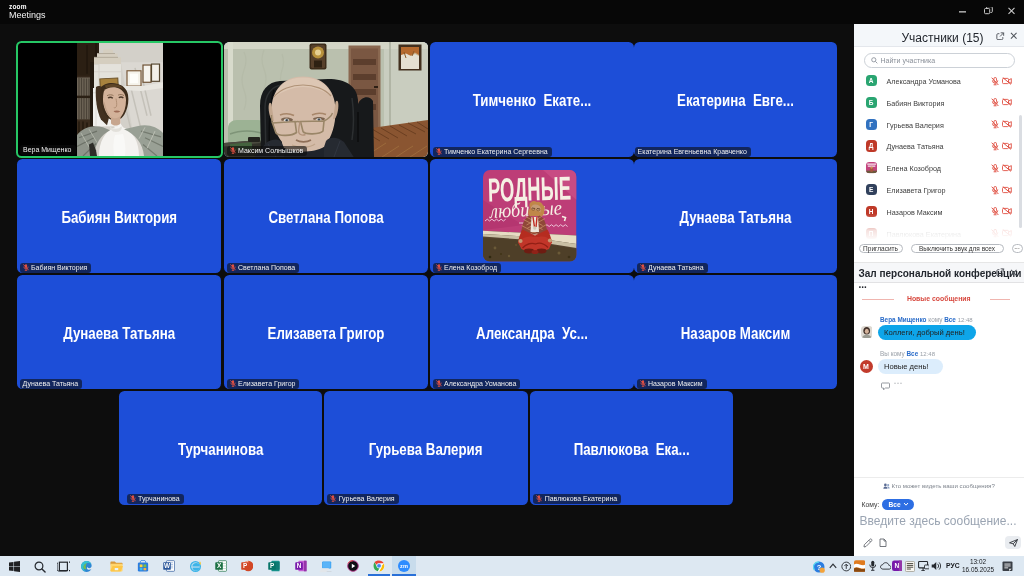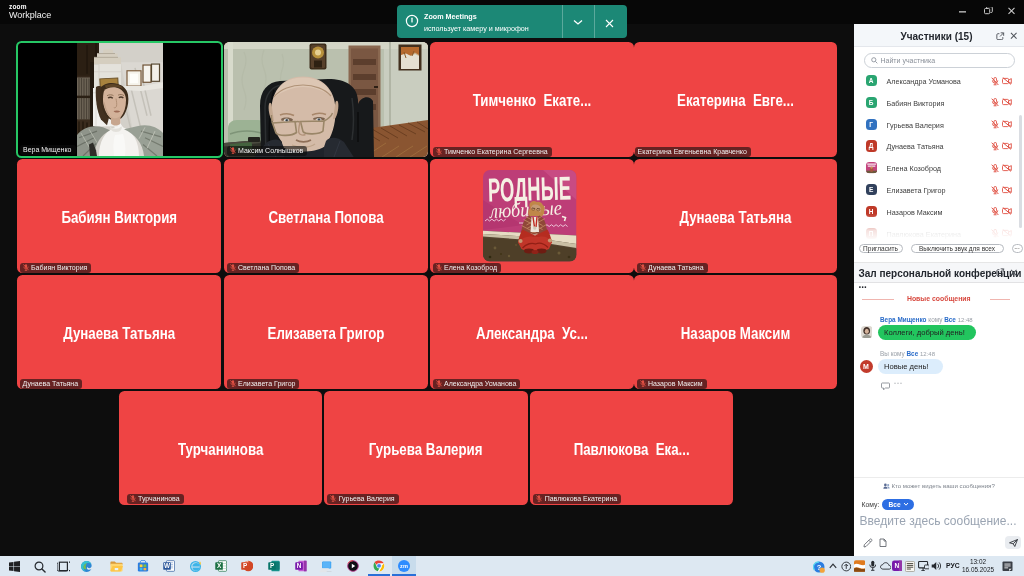--- a/index.html
+++ b/index.html
@@ -10,21 +10,21 @@
   
   #titlebar { left:0; top:0; width:1024px; height:24px; background:#070707; }
   #logo-zoom { left:9px; top:3px; font-size:6.5px; font-weight:700; color:#fff; letter-spacing:.2px;}
   #logo-wp { left:9px; top:10px; font-size:9px; font-weight:400; color:#f2f2f2; }
   .winctl { top:7px; color:#c9c9c9; }
 
   
   #main { left:0; top:24px; width:853px; height:532px; background:#0d0d0d; }
 
   
-  .tile { position:absolute; background:#ef4444; border-radius:5.5px; overflow:hidden; }
+  .tile { position:absolute; background:#1d4ed8; border-radius:5.5px; overflow:hidden; }
   .bigname { position:absolute; left:0; right:0; top:50%; transform:translateY(-39%) scaleX(0.83);
     text-align:center; color:#fff; font-weight:700; font-size:16px; white-space:pre;}
   .lbl { position:absolute; left:3px; bottom:0.5px; display:inline-flex; align-items:center;
     background:rgba(12,12,12,.6); border-radius:3px; padding:1.2px 4px 1.8px 3px;
     font-size:7px; color:#f0f0f0; white-space:nowrap; line-height:7px; }
   .lbl svg { margin-right:2.5px; }
 
   
   #banner { left:397px; top:4.5px; width:230px; height:33px; background:#1c8876; border-radius:4px;
     color:#fff; }
@@ -43,21 +43,21 @@
   .meta { font-size:6.4px; color:#9aa0a8; }
   .meta b { color:#2a6cc9; font-weight:700; }
   .bubble { position:absolute; border-radius:9px; font-size:7.6px; color:#222; line-height:15px;
     padding:0 6px; white-space:nowrap; }
 </style></head>
 <body>
 <div id="stage">
 
   <div class="abs" id="titlebar"></div>
   <div class="abs" id="logo-zoom">zoom</div>
-  <div class="abs" id="logo-wp">Workplace</div>
+  <div class="abs" id="logo-wp">Meetings</div>
   <svg class="abs winctl" style="left:959px;" width="58" height="10" viewBox="0 0 58 10">
     <rect x="0" y="4.2" width="7" height="1.3" fill="#c9c9c9"></rect>
     <rect x="25.5" y="1.5" width="5.2" height="5.2" fill="none" stroke="#c9c9c9" stroke-width="1" rx="1"></rect>
     <path d="M27.5,1.5 v-0.8 a1,1 0 0 1 1,-1 h3.8 a1,1 0 0 1 1,1 v3.8 a1,1 0 0 1 -1,1 h-0.8" fill="none" stroke="#c9c9c9" stroke-width="1"></path>
     <path d="M49.5,0.8 l6,6 M55.5,0.8 l-6,6" stroke="#c9c9c9" stroke-width="1.1"></path>
   </svg>
 
   <div class="abs" id="main"></div>
   <div id="tiles">
 
@@ -331,41 +331,25 @@
     <div class="bigname">Павлюкова  Ека...</div>
     <div class="lbl"><svg width="6" height="7" viewBox="0 0 6 7">
             <rect x="1.9" y="0.3" width="2.2" height="3.6" rx="1.1" fill="#e05043"></rect>
             <path d="M0.8,2.6 a2.2,2.2 0 0 0 4.4,0 M3,4.8 v1.6 M1.8,6.4 h2.4" stroke="#e05043" stroke-width="0.8" fill="none"></path>
             <path d="M0.4,0.4 L5.6,6.2" stroke="#e05043" stroke-width="0.9"></path>
           </svg>Павлюкова Екатерина</div>
   </div>
 
   </div>
 
-  <div class="abs" id="banner">
-    <svg class="abs" style="left:8px;top:9.5px;" width="14" height="14" viewBox="0 0 14 14">
-      <circle cx="7" cy="7" r="5.6" fill="none" stroke="#fff" stroke-width="1.2"></circle>
-      <rect x="6.35" y="3.6" width="1.3" height="5" rx="0.6" fill="#fff"></rect>
-    </svg>
-    <div class="abs" style="left:27px;top:7px;font-size:7.2px;font-weight:700;">Zoom Meetings</div>
-    <div class="abs" style="left:27px;top:19px;font-size:7.2px;">использует камеру и микрофон</div>
-    <div class="sep" style="left:165px;"></div>
-    <div class="sep" style="left:197px;"></div>
-    <svg class="abs" style="left:175px;top:14.5px;" width="12" height="7" viewBox="0 0 12 7">
-      <path d="M2,1.5 L6,5 L10,1.5" fill="none" stroke="#fff" stroke-width="1.3"></path>
-    </svg>
-    <svg class="abs" style="left:207.5px;top:14px;" width="9" height="9" viewBox="0 0 9 9">
-      <path d="M1,1 L8,8 M8,1 L1,8" stroke="#fff" stroke-width="1.1"></path>
-    </svg>
-  </div>
 
   <div class="abs" id="sidebar">
 
     <div class="abs" style="left:0;top:0;width:170.5px;height:22.7px;background:#f4f7fa;border-bottom:1px solid #e4e7ec;"></div>
-    <div class="abs" style="left:12px;top:7px;width:142px;text-align:center;font-size:10px;font-weight:700;color:#23272e;">Участники (15)</div>
+    <div class="abs" style="left:18px;top:7px;width:142px;text-align:center;font-size:12px;font-weight:400;color:#23272e;">Участники (15)</div>
     <svg class="abs" style="left:142.5px;top:7.5px;" width="8.5" height="8.5" viewBox="0 0 10 10">
       <path d="M4,2 H2.2 C1.5,2 1,2.5 1,3.2 V7.8 C1,8.5 1.5,9 2.2,9 H6.8 C7.5,9 8,8.5 8,7.8 V6" fill="none" stroke="#50555c" stroke-width="1.1"></path>
       <path d="M5.5,1 H9 V4.5 M9,1 L4.8,5.2" fill="none" stroke="#50555c" stroke-width="1.1"></path>
     </svg>
     <svg class="abs" style="left:156.5px;top:8px;" width="7.5" height="7.5" viewBox="0 0 8 8">
       <path d="M1,1 L7,7 M7,1 L1,7" stroke="#50555c" stroke-width="1.1"></path>
     </svg>
 
     <div class="abs" style="left:10.5px;top:29px;width:151px;height:14.5px;background:#fff;border:1px solid #ccd1d7;border-radius:7.5px;"></div>
     <svg class="abs" style="left:17px;top:33px;" width="7" height="7" viewBox="0 0 8 8">
@@ -532,21 +516,21 @@
             <rect width="11.5" height="12" rx="3.5"></rect>
           </clipPath>
         </defs>
       <g clip-path="url(#av1)">
         <rect width="11.5" height="12" fill="#ddd9d2"></rect>
         <path d="M2.3,4.8 C2.3,2.3 3.9,1 5.7,1 C7.5,1 9.1,2.3 9.1,4.8 C9.1,7 8.2,8.5 5.7,8.5 C3.3,8.5 2.3,7 2.3,4.8 Z" fill="#43322a"></path>
         <ellipse cx="5.8" cy="5.2" rx="2" ry="2.5" fill="#d4b29a"></ellipse>
         <path d="M1,12 C1.5,9.8 3.5,8.7 5.7,8.7 C8,8.7 10,9.8 10.5,12 Z" fill="#9a9b92"></path>
       </g>
     </svg>
-    <div class="bubble" style="left:24.5px;top:300.5px;width:98px;height:15.5px;background:#22c55e;">Коллеги, добрый день!</div>
+    <div class="bubble" style="left:24.5px;top:300.5px;width:98px;height:15.5px;background:#0ea5e9;">Коллеги, добрый день!</div>
 
     <div class="abs meta" style="left:26.5px;top:325.5px;">Вы кому <b>Все</b> <span style="font-size:6px;">12:48</span></div>
     <div class="abs" style="left:6px;top:335.5px;width:13px;height:13px;border-radius:50%;background:#c23b2c;color:#fff;font-size:7px;font-weight:700;text-align:center;line-height:13.5px;">М</div>
     <div class="bubble" style="left:24.5px;top:334.5px;width:65px;height:15.5px;background:#dcedfc;">Новые день!</div>
 
     <svg class="abs" style="left:27px;top:358px;" width="9" height="8" viewBox="0 0 9 8">
       <path d="M1.2,1 H7.8 C8.2,1 8.5,1.3 8.5,1.7 V5.3 C8.5,5.7 8.2,6 7.8,6 H4.5 L2.5,7.8 V6 H1.2 C0.8,6 0.5,5.7 0.5,5.3 V1.7 C0.5,1.3 0.8,1 1.2,1 Z" fill="none" stroke="#8b9096" stroke-width="0.9"></path>
     </svg>
     <div class="abs" style="left:40px;top:354px;font-size:9px;color:#8b9096;">⋯</div>
 

